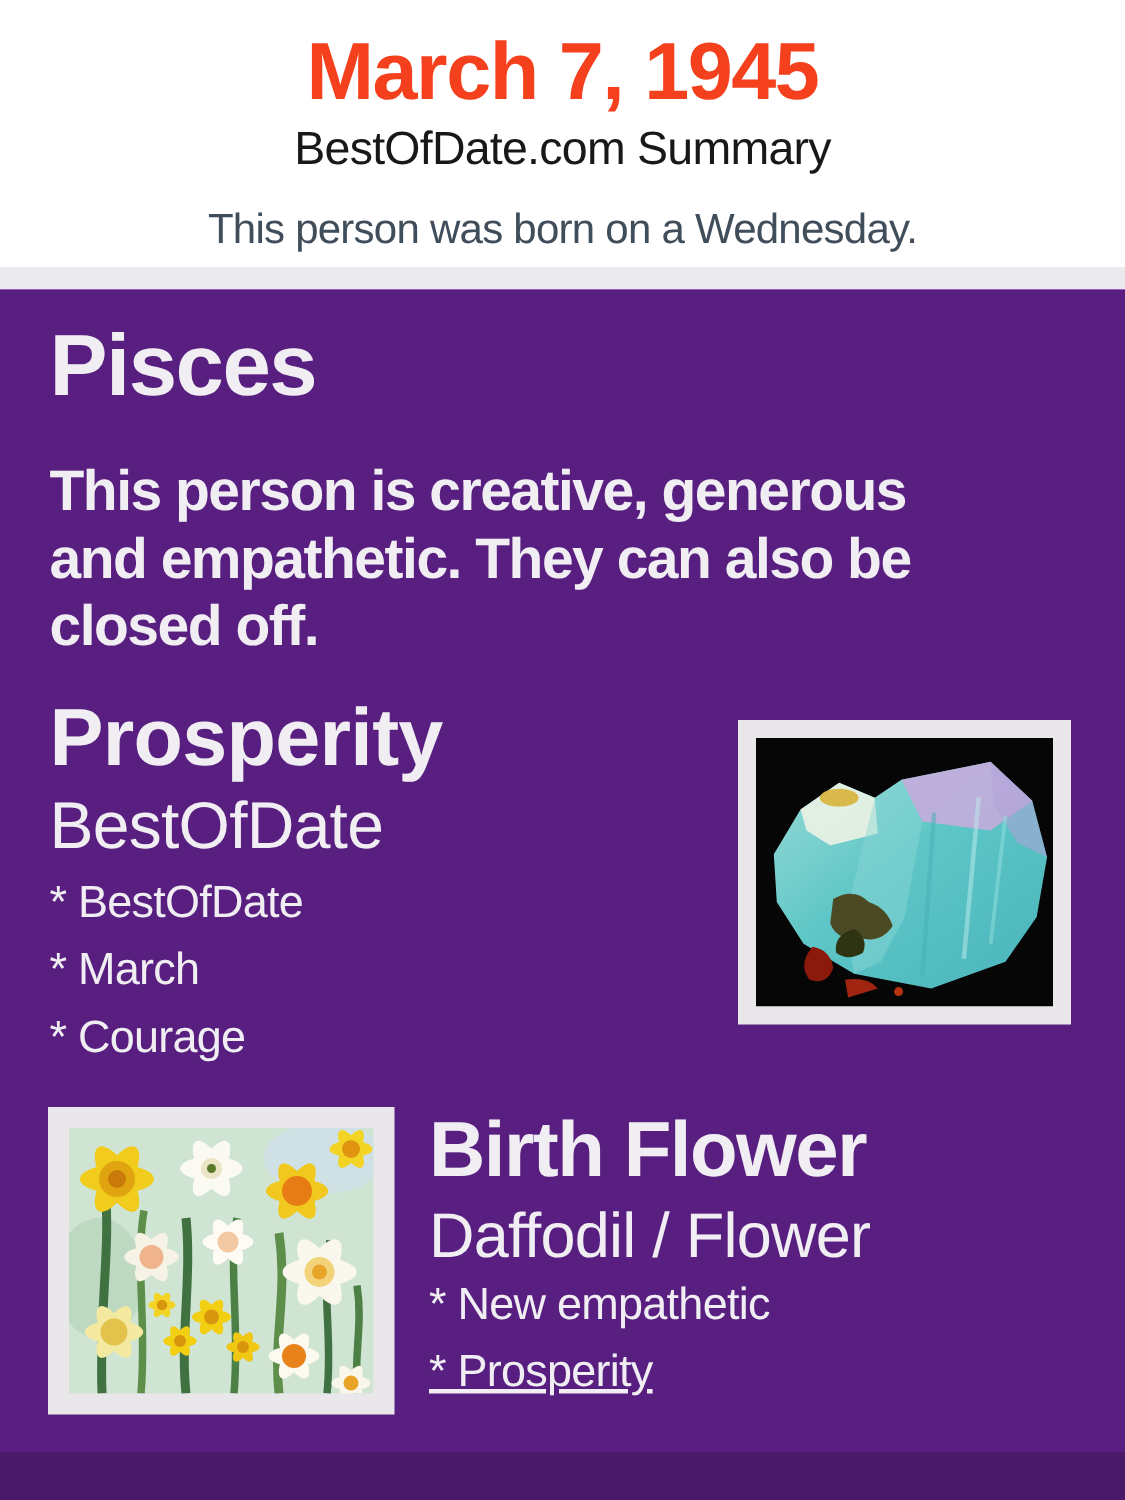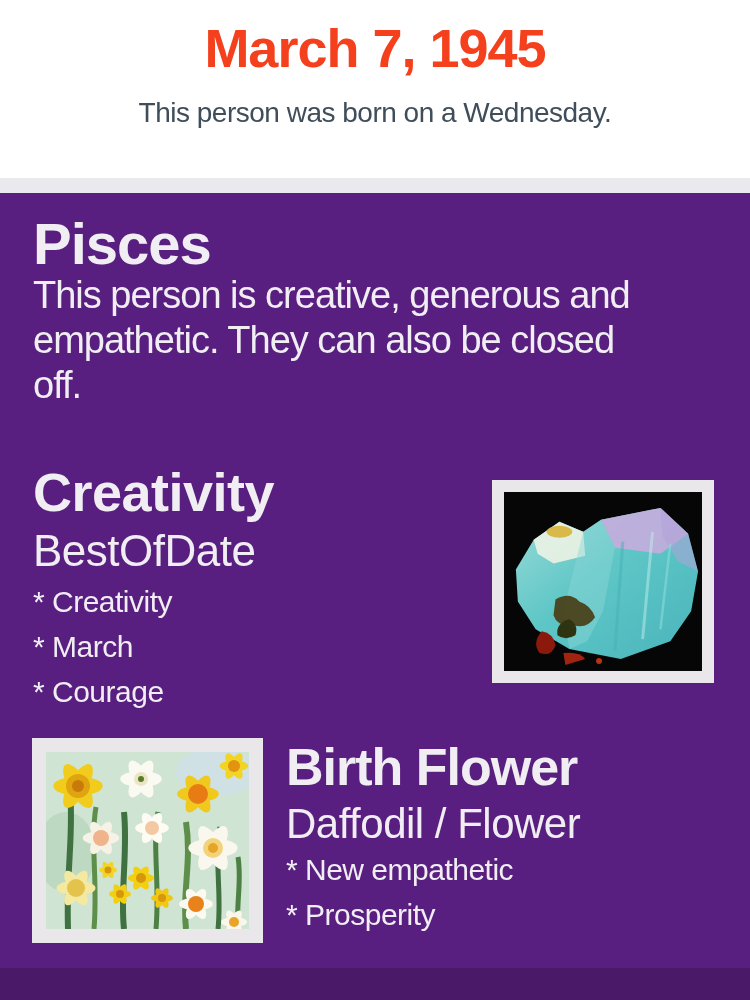--- a/index.html
+++ b/index.html
@@ -16,65 +16,66 @@
     color:var(--accent-orange,#f4401c);letter-spacing:-1px;
   }
   .site-line{margin-top:4px;font-size:31px;color:var(--header-dark,#16181a);letter-spacing:-0.5px;}
   .born-line{margin-top:20px;font-size:28px;color:var(--header-slate,#3f4e5a);letter-spacing:-0.5px;}
   .divider{position:absolute;top:178px;left:0;width:750px;height:15px;background:var(--divider-gray,#eae9ed);}
   
   .purple{position:absolute;top:193px;left:0;width:750px;height:779px;background:var(--purple-bg,#591f80);color:var(--text-light,#f0eef2);}
   .purple h2{margin:0;font-weight:bold;color:var(--text-light,#f0eef2);}
   .zodiac-title{position:absolute;left:33px;top:22px;font-size:58px;letter-spacing:-1px;line-height:1;}
   .zodiac-desc{
-    position:absolute;left:33px;top:80px;width:620px;margin:0;
-    font-size:38px;line-height:1.19;letter-spacing:-1px;color:var(--text-light,#f0eef2);
+    position:absolute;left:33px;top:113px;width:620px;margin:0;
+    font-size:38px;line-height:1.19;letter-spacing:-1px;color:var(--text-light,#f0eef2);font-weight:bold;
   }
   .bs-title{position:absolute;left:33px;top:272px;font-size:54px;letter-spacing:-0.5px;line-height:1;}
   .bs-name{position:absolute;left:33px;top:336px;font-size:44px;letter-spacing:-0.5px;line-height:1;}
   .bs-trait-1{position:absolute;left:33px;top:394px;}
   .bs-trait-2{position:absolute;left:33px;top:439px;}
   .bs-trait-3{position:absolute;left:33px;top:484px;}
   .trait{font-size:30px;letter-spacing:-0.5px;line-height:1;color:var(--text-light,#f0eef2);}
   
   .photo-frame{position:absolute;margin:0;background:var(--frame-gray,#e9e7e9);box-sizing:border-box;}
   .stone-frame{left:492px;top:287px;width:222px;height:203px;padding:12px;}
   .flower-frame{left:32px;top:545px;width:231px;height:205px;padding:14px;}
   .photo-frame svg{display:block;width:100%;height:100%;}
   
   .bf-title{position:absolute;left:286px;top:548px;font-size:52px;letter-spacing:-1px;line-height:1;}
   .bf-name{position:absolute;left:286px;top:610px;font-size:42px;letter-spacing:-0.5px;line-height:1;}
   .bf-trait-1{position:absolute;left:286px;top:662px;}
-  .bf-trait-2{position:absolute;left:286px;top:707px;}
+  .bf-trait-2{position:absolute;left:286px;top:707px;text-decoration:underline;}
   
   .footer-strip{position:absolute;left:0;bottom:0;width:750px;height:32px;background:var(--purple-footer,#4a1a68);}
 </style>
 </head>
 <body>
 
 <div class="page">
 
   <header class="header">
     <h1 class="date-title">March 7, 1945</h1>
+    <div class="site-line">BestOfDate.com Summary</div>
     <div class="born-line">This person was born on a Wednesday.</div>
   </header>
 
   <div class="divider"></div>
 
   <main class="purple">
 
     <section>
       <h2 class="zodiac-title">Pisces</h2>
       <p class="zodiac-desc">This person is creative, generous and empathetic. They can also be closed off.</p>
     </section>
 
     <section>
-      <h2 class="bs-title">Creativity</h2>
+      <h2 class="bs-title">Prosperity</h2>
       <div class="bs-name">BestOfDate</div>
-      <div class="trait bs-trait-1">* Creativity</div>
+      <div class="trait bs-trait-1">* BestOfDate</div>
       <div class="trait bs-trait-2">* March</div>
       <div class="trait bs-trait-3">* Courage</div>
 
       <figure class="photo-frame stone-frame">
         <svg viewBox="0 0 200 180" preserveAspectRatio="none" role="img">
           <rect width="200" height="180" fill="#060606"></rect>
           <defs>
             <linearGradient id="teal" x1="0" y1="0" x2="1" y2="1">
               <stop offset="0" stop-color="#9adcd8"></stop>
               <stop offset="0.45" stop-color="#5ec6c6"></stop>

